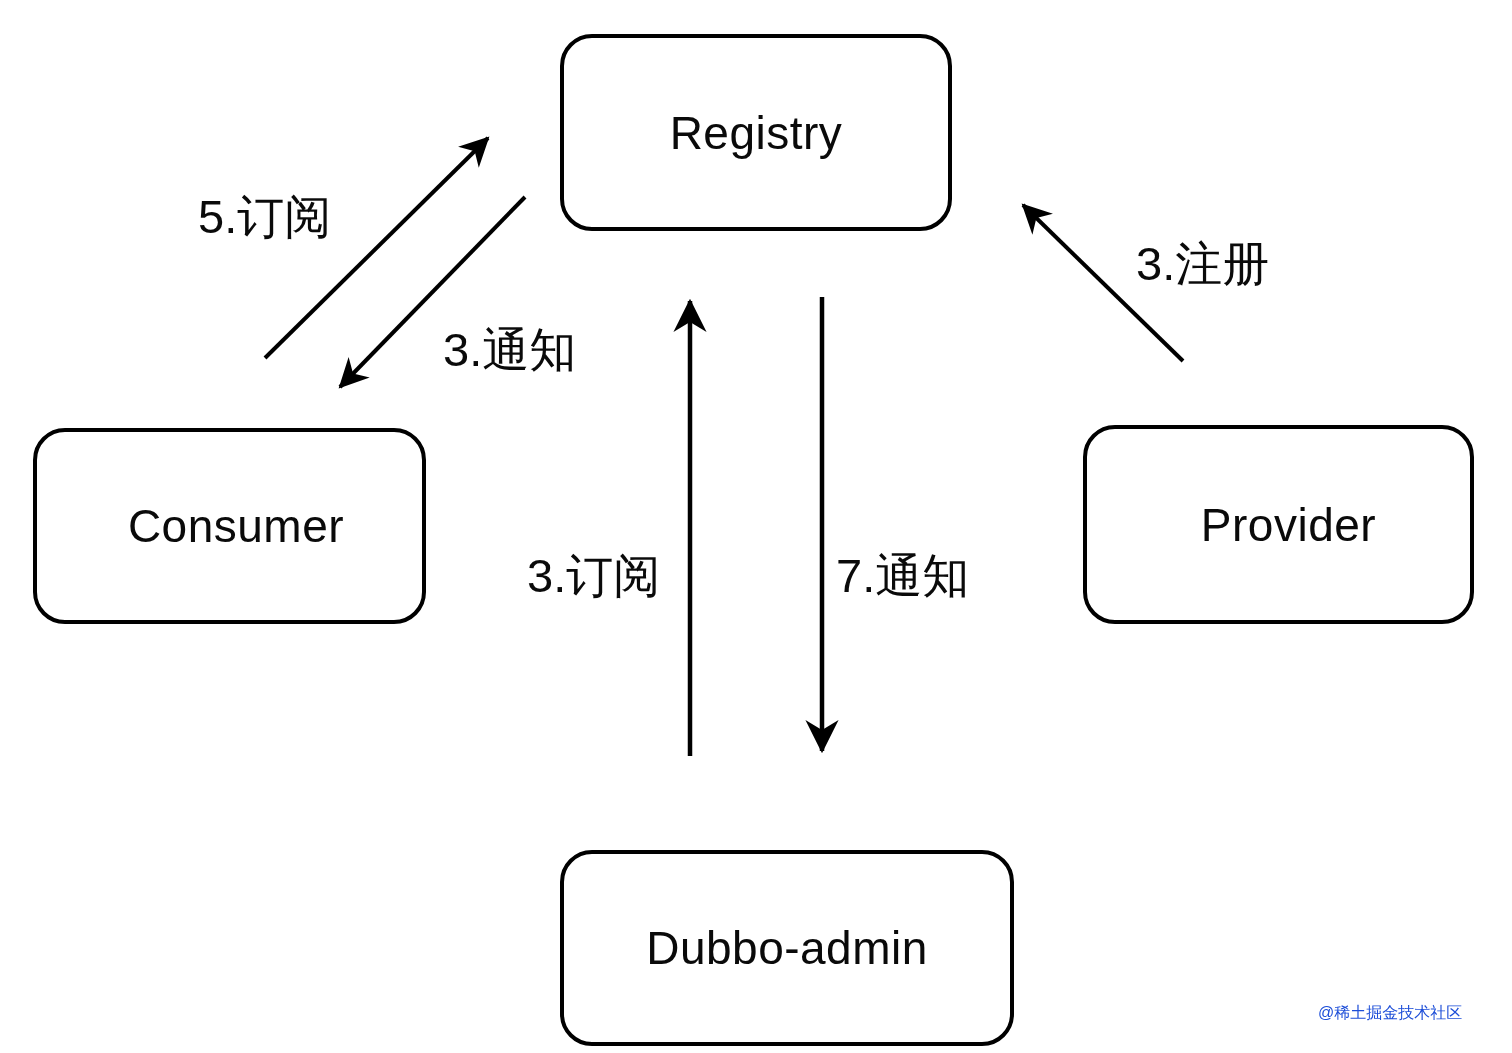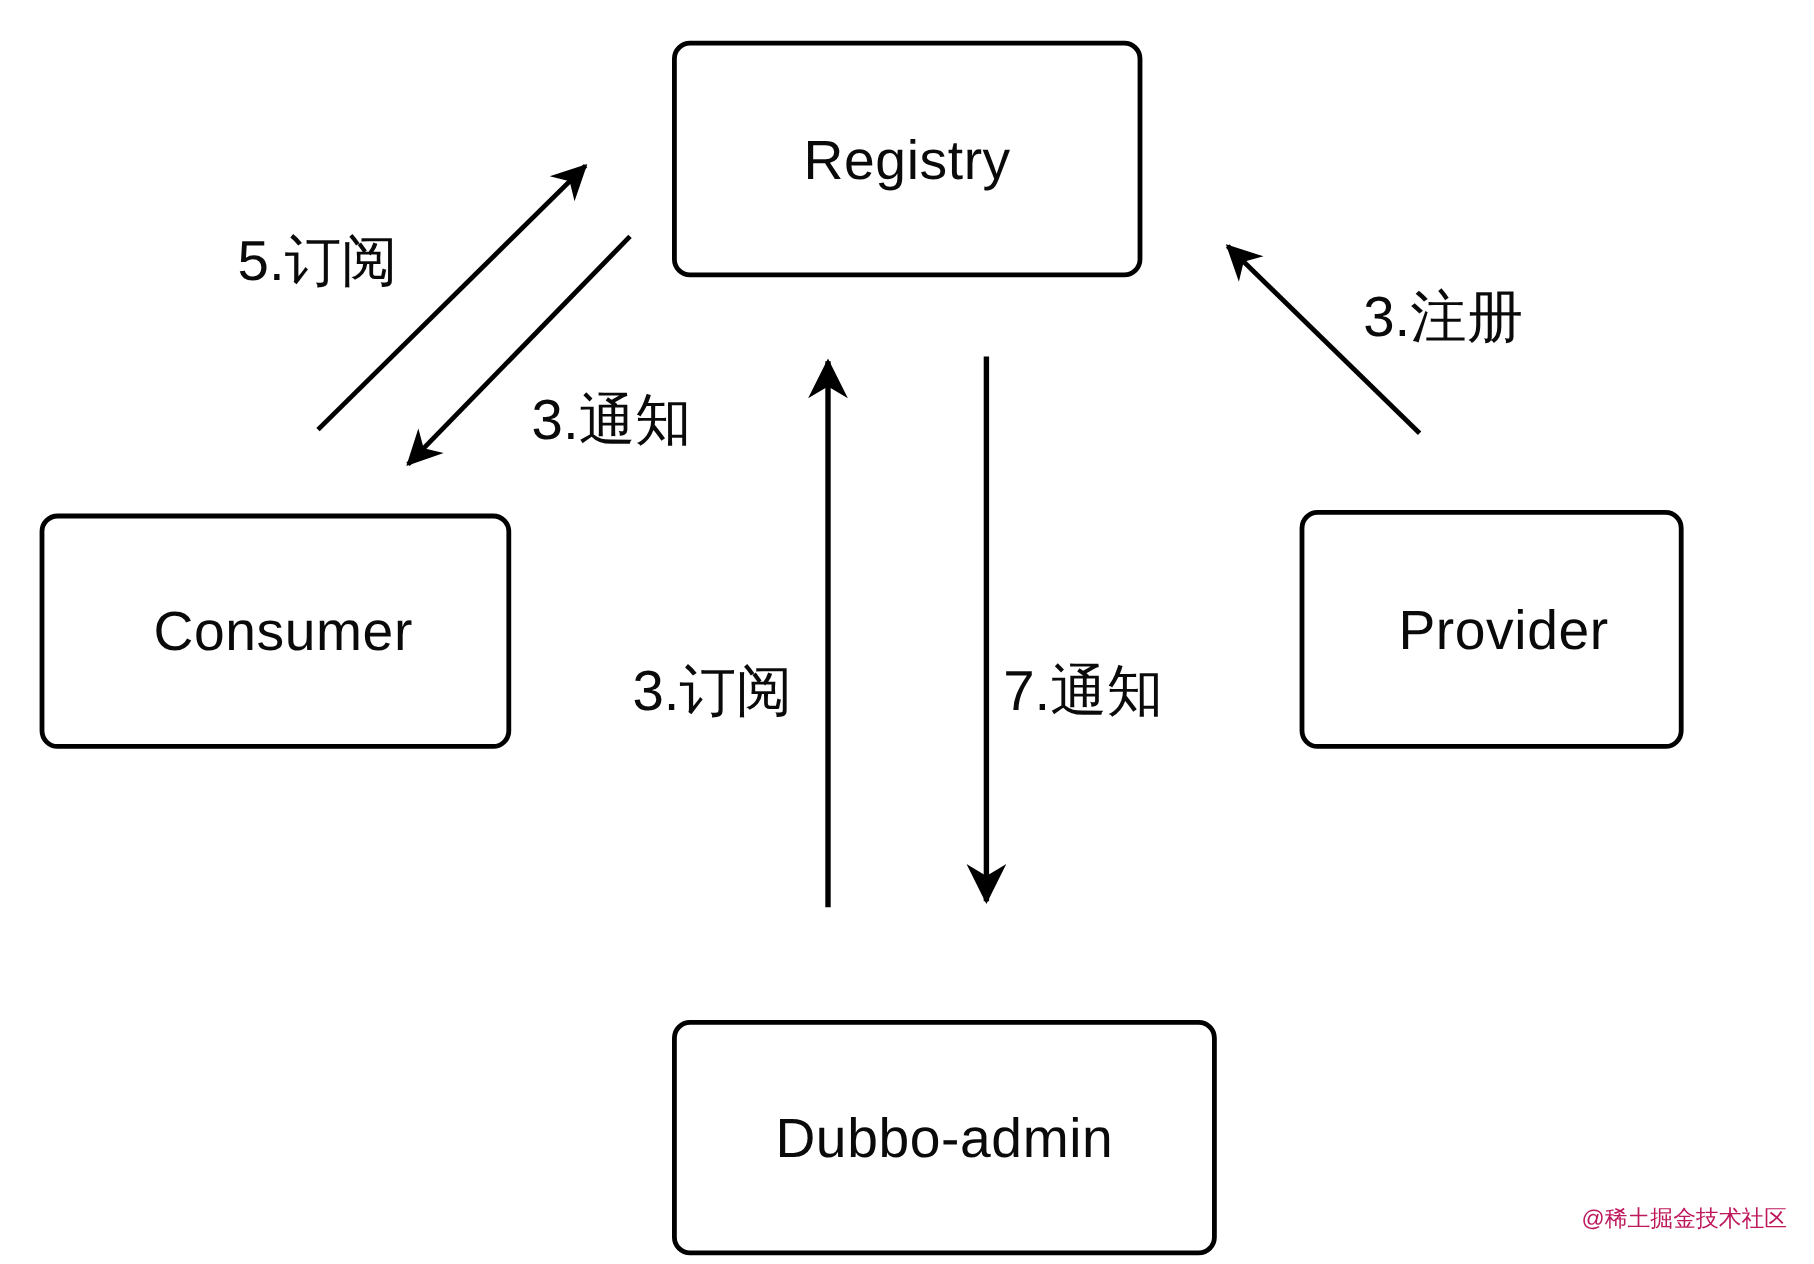--- a/index.html
+++ b/index.html
@@ -18,54 +18,54 @@
   }
   .arrow-layer {
     position: absolute;
     left: 0; top: 0;
     width: 1512px;
     height: 1053px;
   }
   .node {
     position: absolute;
     border: 4px solid #000000;
-    border-radius: 15px;
+    border-radius: 32px;
     background: #ffffff;
     display: flex;
     align-items: center;
     justify-content: center;
   }
   .node span {
     font-size: 46px;
     color: #0a0a0a;
     letter-spacing: 0.5px;
     white-space: nowrap;
   }
   .node-registry    { left: 560px;  top: 34px;  width: 392px; height: 197px; }
   .node-consumer    { left: 33px;   top: 428px; width: 393px; height: 196px; padding-left: 13px; }
-  .node-provider    { left: 1083px; top: 425px; width: 320px; height: 199px; padding-left: 20px; }
+  .node-provider    { left: 1083px; top: 425px; width: 391px; height: 199px; padding-left: 20px; }
   .node-dubbo-admin { left: 560px;  top: 850px; width: 454px; height: 196px; }
   .edge-label {
     position: absolute;
     font-size: 47px;
     color: #0a0a0a;
     white-space: nowrap;
     line-height: 1;
   }
   .edge-label-register          { left: 1136px; top: 240px; }
   .edge-label-subscribe-consumer{ left: 198px;  top: 193px; }
   .edge-label-notify-consumer   { left: 443px;  top: 326px; }
   .edge-label-subscribe-admin   { left: 527px;  top: 552px; }
   .edge-label-notify-admin      { left: 836px;  top: 552px; }
   .watermark {
     position: absolute;
     left: 1318px;
     top: 1003px;
-    font-size: 19px;
-    color: #be185d;
+    font-size: 16px;
+    color: #1d4ed8;
     white-space: nowrap;
   }
 </style>
 </head>
 <body>
 
 <div class="canvas">
 
   <svg class="arrow-layer" viewBox="0 0 1512 1053" xmlns="http://www.w3.org/2000/svg" aria-hidden="true">
     <defs>

